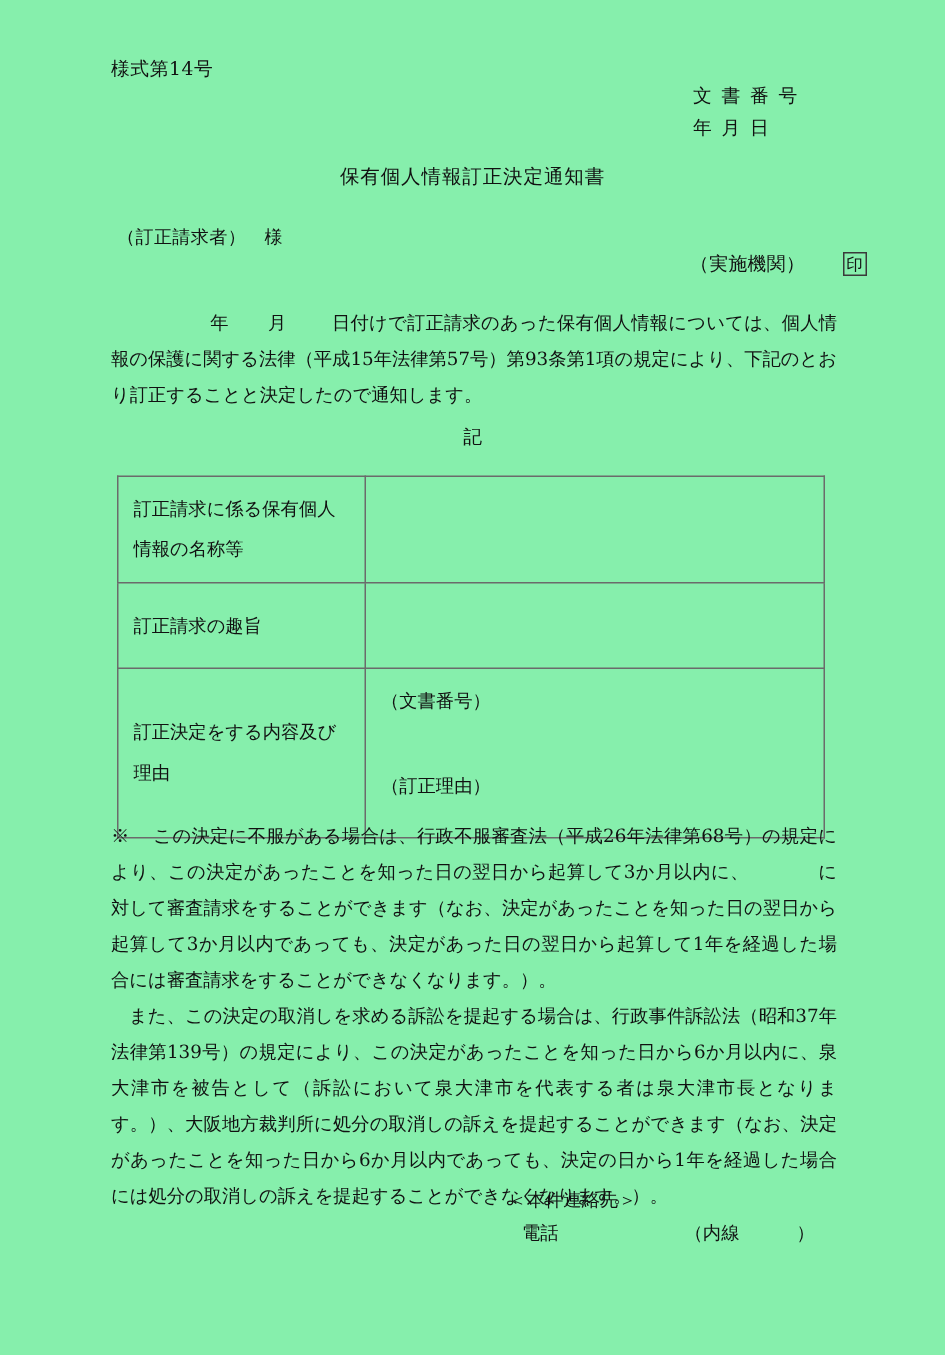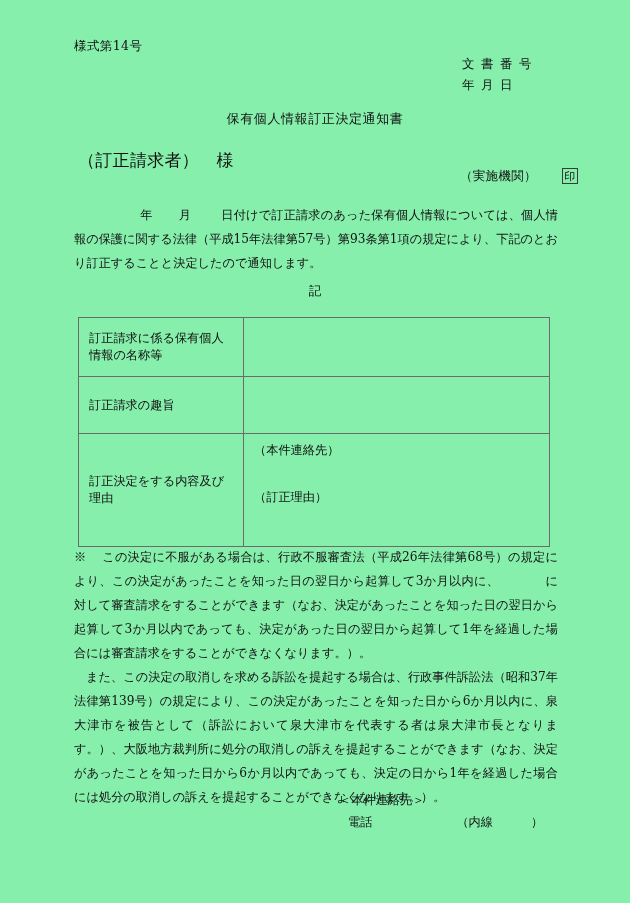--- a/index.html
+++ b/index.html
@@ -53,21 +53,21 @@
     top: 112px;
     width: 630px;
     text-align: center;
     font-size: 13px;
     letter-spacing: 0.6px;
   }
 
   #addressee {
     left: 78px;
     top: 152px;
-    font-size: 17px;
+    font-size: 12px;
     letter-spacing: 0.3px;
   }
 
   #agency {
     left: 460px;
     top: 168px;
     font-size: 12.5px;
     letter-spacing: 0.3px;
     display: flex;
     align-items: center;
@@ -116,21 +116,21 @@
     position: absolute;
     left: 78px;
     top: 317px;
     width: 472px;
     border-collapse: collapse;
     table-layout: fixed;
   }
   #info-table td {
     border: 1px solid #6b6b6b;
     font-size: 12.2px;
-    line-height: 17px;
+    line-height: 27px;
     padding: 8px 10px;
     vertical-align: middle;
   }
   #info-table td.label { width: 144px; }
   #info-table tr.r1 td { height: 42px; }
   #info-table tr.r2 td { height: 40px; }
   #info-table tr.r3 td { height: 96px; vertical-align: top; }
   #info-table tr.r3 td.label {
     vertical-align: middle;
   }
@@ -212,21 +212,21 @@
         <td class="label">訂正請求に係る保有個人情報の名称等</td>
         <td></td>
       </tr>
       <tr class="r2">
         <td class="label">訂正請求の趣旨</td>
         <td></td>
       </tr>
       <tr class="r3">
         <td class="label">訂正決定をする内容及び理由</td>
         <td>
-          <span class="cell-line">（本件連絡先）</span>
+          <span class="cell-line">（文書番号）</span>
           <span class="cell-line">（訂正理由）</span>
         </td>
       </tr>
     </tbody>
   </table>
 
   <div id="notes">
     <div class="note-para"><span class="note-marker">※</span><span>この決定に不服がある場合は、行政不服審査法（平成26年法律第68号）の規定により、この決定があったことを知った日の翌日から起算して3か月以内に、</span><span class="blank-fill"></span><span>に対して審査請求をすることができます（なお、決定があったことを知った日の翌日から起算して3か月以内であっても、決定があった日の翌日から起算して1年を経過した場合には審査請求をすることができなくなります。）。</span></div>
     <div class="note-para"><span class="note-indent"></span><span>また、この決定の取消しを求める訴訟を提起する場合は、行政事件訴訟法（昭和37年法律第139号）の規定により、この決定があったことを知った日から6か月以内に、泉大津市を被告として（訴訟において泉大津市を代表する者は泉大津市長となります。）、大阪地方裁判所に処分の取消しの訴えを提起することができます（なお、決定があったことを知った日から6か月以内であっても、決定の日から1年を経過した場合には処分の取消しの訴えを提起することができなくなります。）。</span></div>
   </div>

